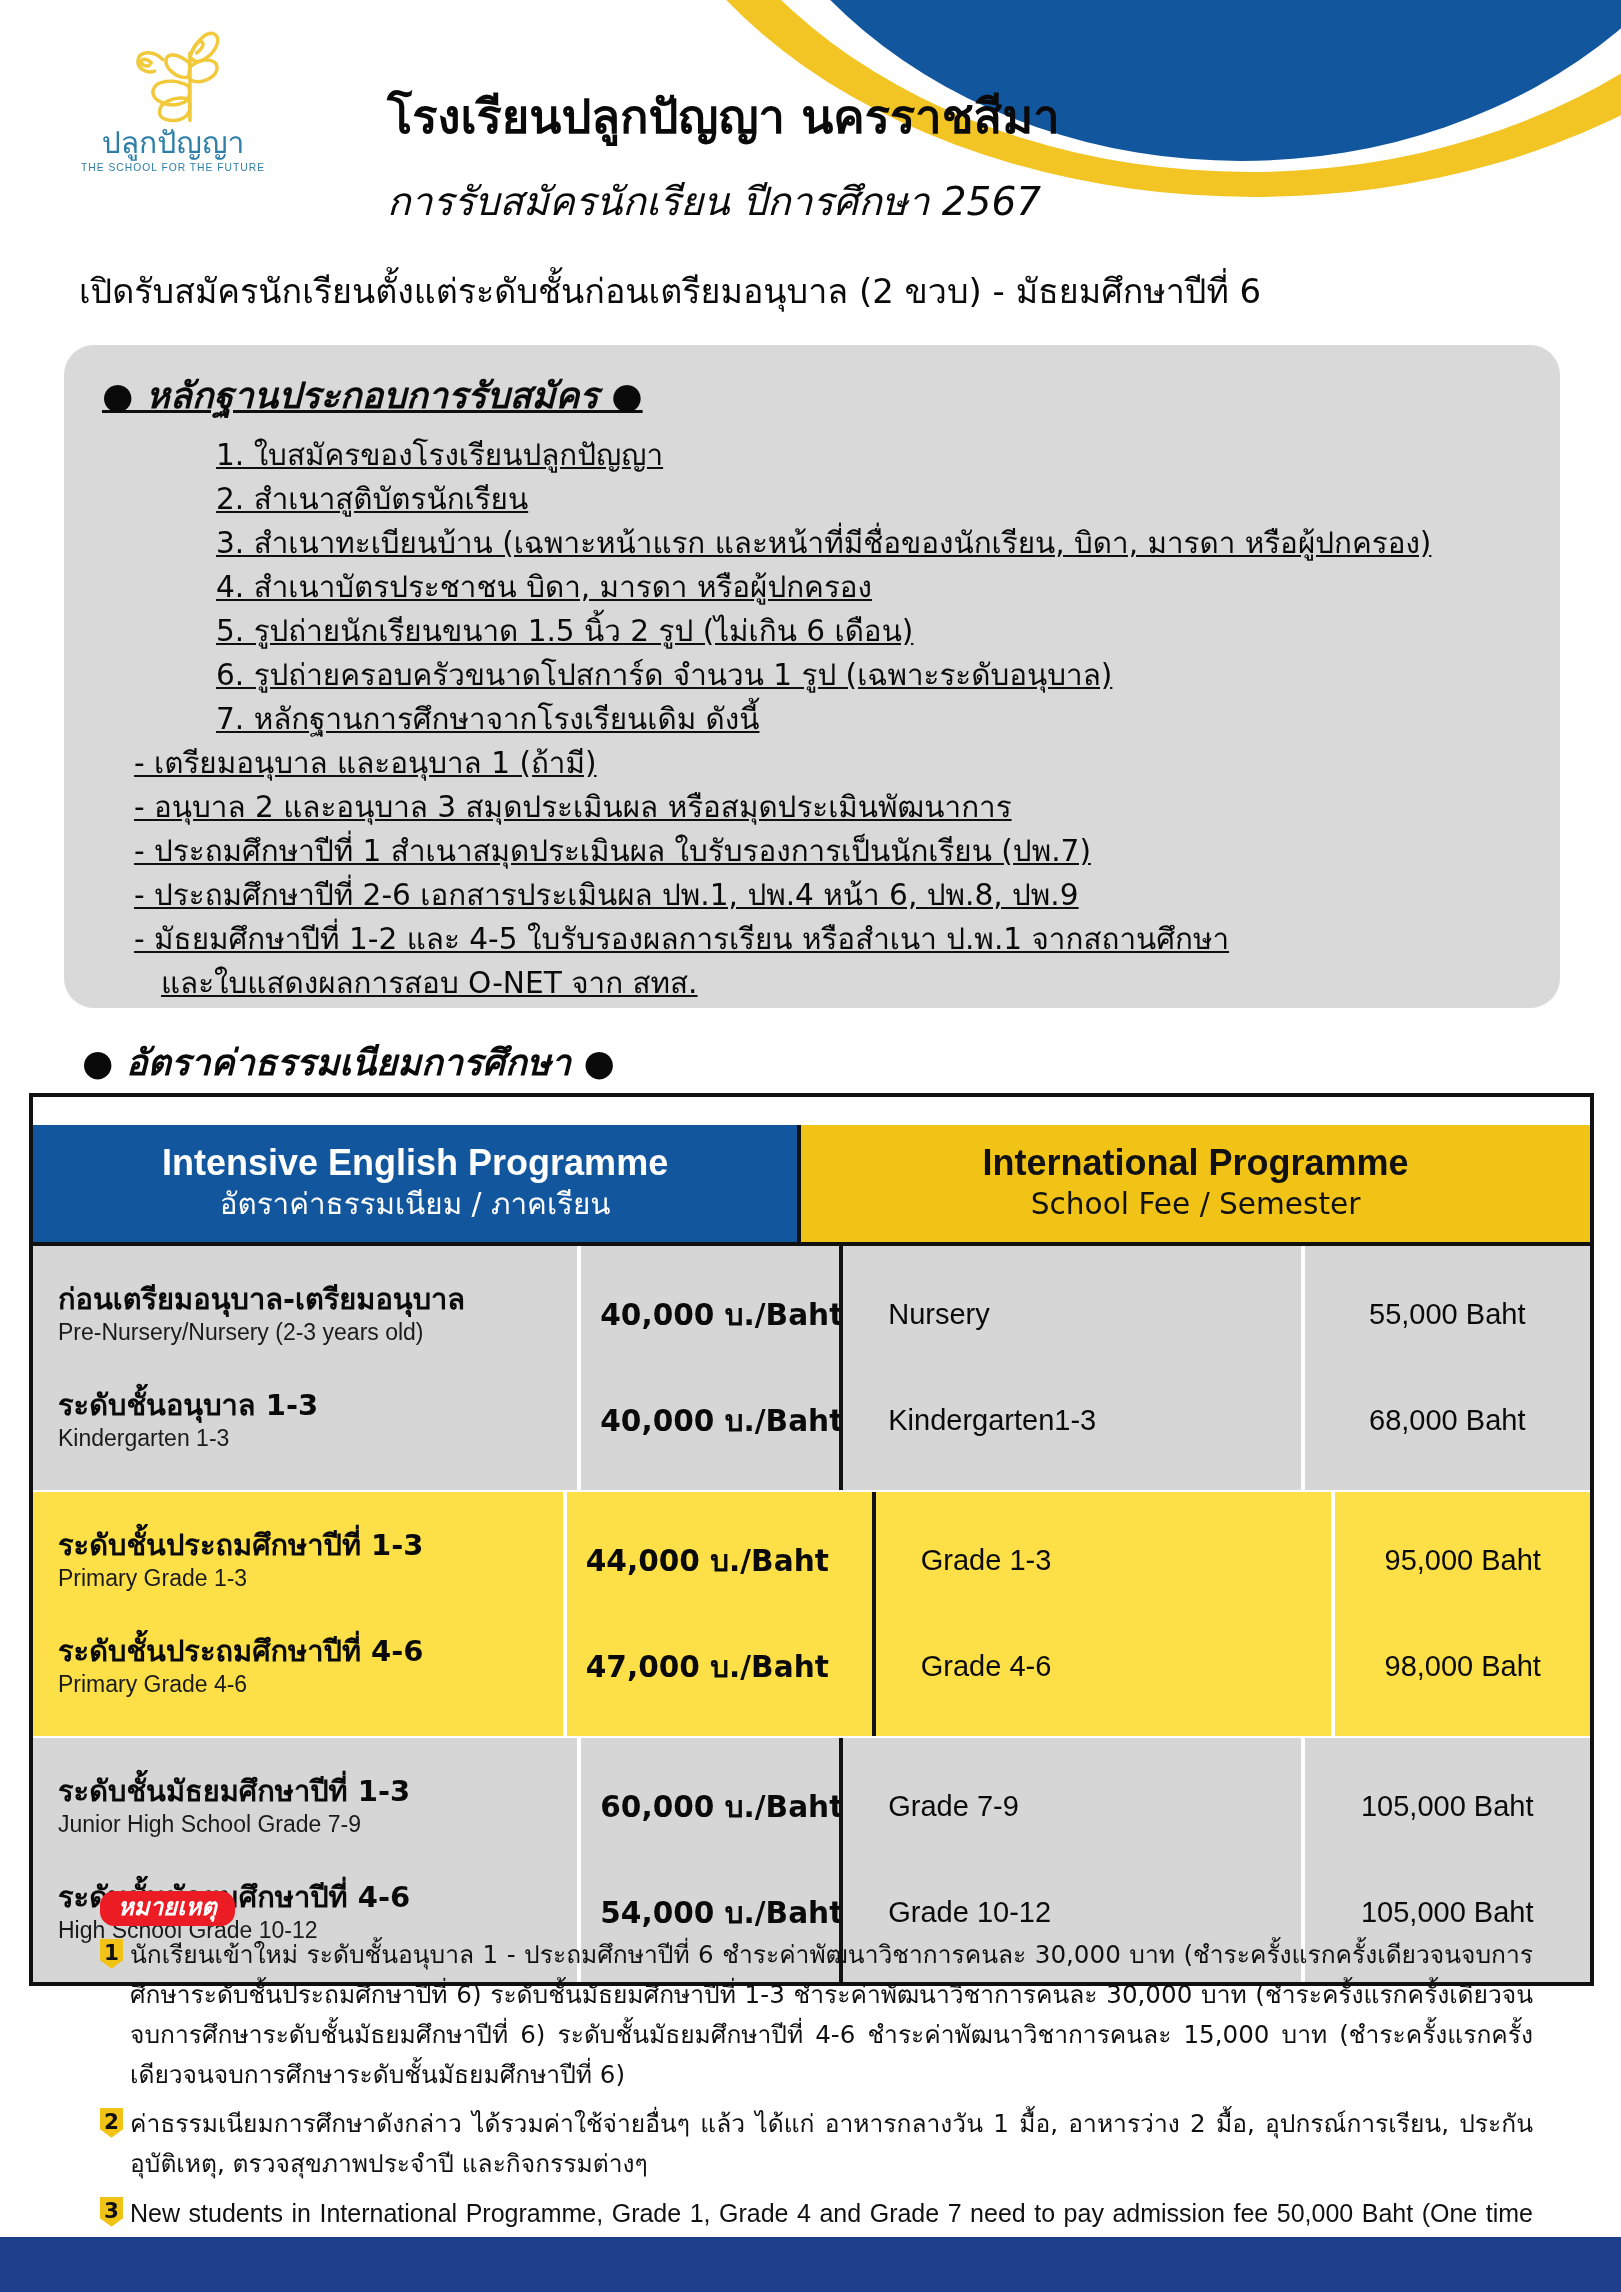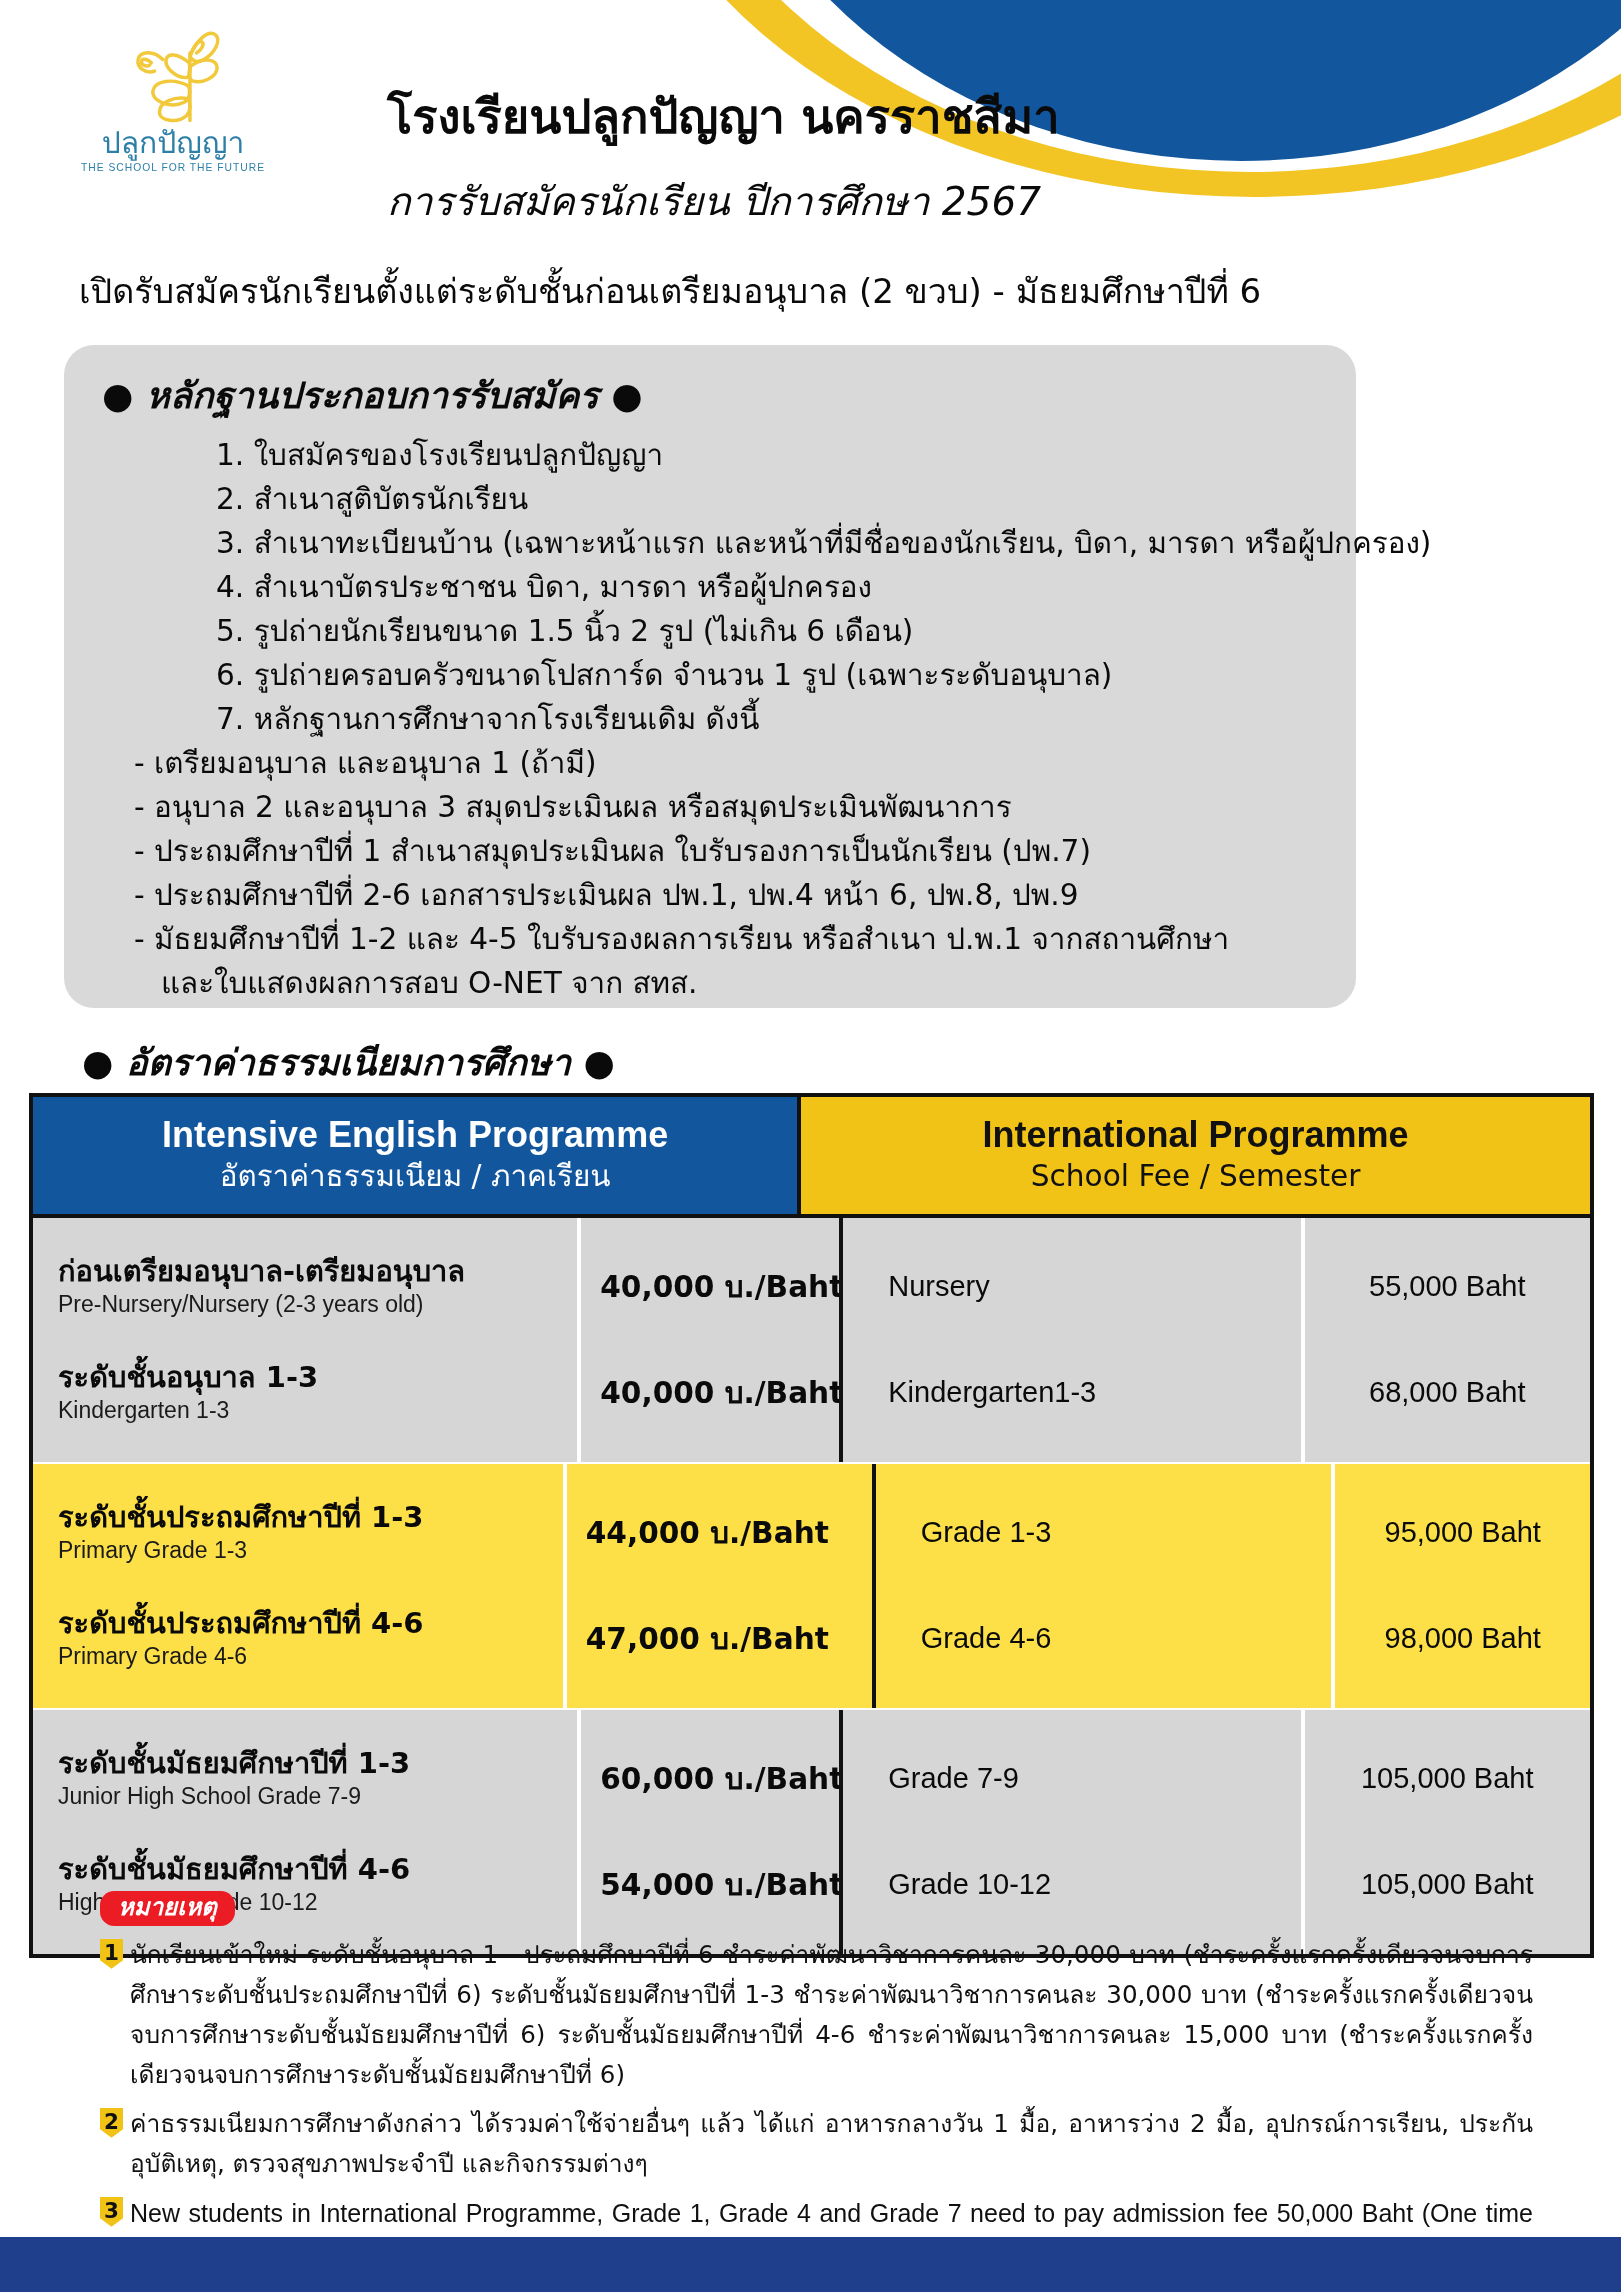--- a/index.html
+++ b/index.html
@@ -112,24 +112,25 @@
     font-size: 34px;
     color: #0A0A0A;
     white-space: nowrap;
   }
 
   
   .docs-panel {
     position: absolute;
     left: 64px;
     top: 345px;
-    width: 1292px;
+    width: 1496px;
     height: 663px;
     background: #D9D9D9;
     border-radius: 30px;
+    text-decoration: underline;
   }
   .docs-heading {
     font-family: "DejaVu Sans", sans-serif;
     font-size: 36px;
     font-weight: bold;
     font-style: italic;
     color: #0A0A0A;
     padding: 21.5px 0 0 38px;
     white-space: nowrap;
   }
@@ -180,20 +181,21 @@
     width: 1565px;
     border: 4.5px solid #111111;
     box-sizing: border-box;
     background: #ffffff;
   }
   .thead { display: flex; }
   .th {
     box-sizing: border-box;
     padding: 18px 9px 19.7px 9px;
     text-align: center;
+    margin-top: 28px;
   }
   .th-blue { width: 840px; background: #12569E; color: #ffffff; border-right: 4.5px solid #111111; }
   .th-yellow { width: 863px; background: #F2C317; color: #111111; }
   .th-main {
     font-family: "Liberation Sans", sans-serif;
     font-size: 36px;
     font-weight: bold;
     line-height: 1.12;
   }
   .th-sub {

